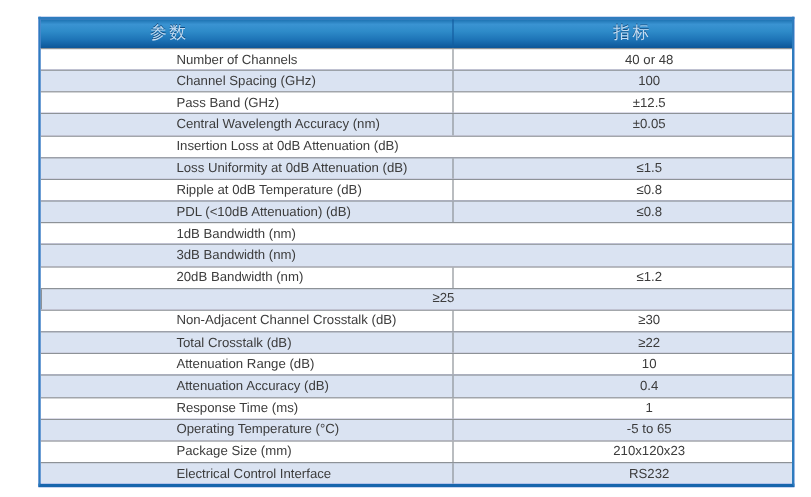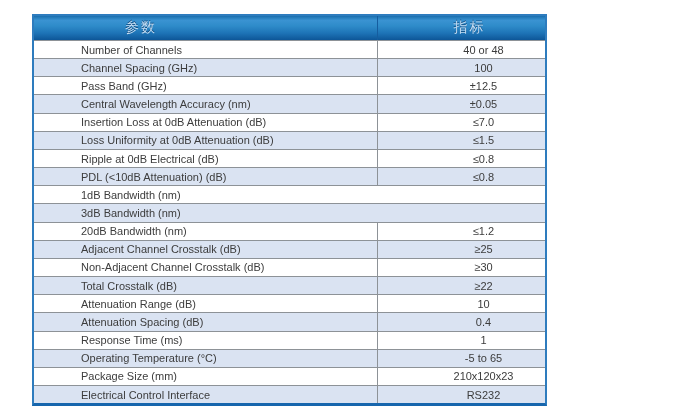--- a/index.html
+++ b/index.html
@@ -14,21 +14,21 @@
   .page {
     position: relative;
     width: 676px;
     height: 414px;
     background: #ffffff;
   }
   .spec-table {
     position: absolute;
     left: 32px;
     top: 14px;
-    width: 515px;
+    width: 630px;
     height: 392px;
     box-sizing: border-box;
     border: 2px solid #2e7cbe;
     border-bottom-width: 3px;
     border-bottom-color: #1766ad;
     display: flex;
     flex-direction: column;
     background: #c4b5fd;
   }
   .thead {
@@ -82,21 +82,21 @@
     display: flex;
     align-items: center;
     box-sizing: border-box;
     font-size: 11px;
     color: #3c3c3c;
     padding-left: 44px;
   }
   .td-param {
     width: 343px;
     flex: 0 0 343px;
-    padding-left: 47px;
+    padding-left: 113px;
   }
   .td-value {
     flex: 1;
     justify-content: center;
     border-left: 1px solid #8d9297;
   }
 </style>
 </head>
 <body>
 
@@ -122,30 +122,29 @@
     <div class="td td-value">±12.5</div>
   </div>
 
   <div class="tr">
     <div class="td td-param">Central Wavelength Accuracy (nm)</div>
     <div class="td td-value">±0.05</div>
   </div>
 
   <div class="tr">
     <div class="td td-param">Insertion Loss at 0dB Attenuation (dB)</div>
-    <div class="td td-value">≤7.0</div>
   </div>
 
   <div class="tr">
     <div class="td td-param">Loss Uniformity at 0dB Attenuation (dB)</div>
     <div class="td td-value">≤1.5</div>
   </div>
 
   <div class="tr">
-    <div class="td td-param">Ripple at 0dB Electrical (dB)</div>
+    <div class="td td-param">Ripple at 0dB Temperature (dB)</div>
     <div class="td td-value">≤0.8</div>
   </div>
 
   <div class="tr">
     <div class="td td-param">PDL (&lt;10dB Attenuation) (dB)</div>
     <div class="td td-value">≤0.8</div>
   </div>
 
   <div class="tr">
     <div class="td td-param">1dB Bandwidth (nm)</div>
@@ -154,41 +153,40 @@
   <div class="tr">
     <div class="td td-param">3dB Bandwidth (nm)</div>
   </div>
 
   <div class="tr">
     <div class="td td-param">20dB Bandwidth (nm)</div>
     <div class="td td-value">≤1.2</div>
   </div>
 
   <div class="tr">
-    <div class="td td-param">Adjacent Channel Crosstalk (dB)</div>
     <div class="td td-value">≥25</div>
   </div>
 
   <div class="tr">
     <div class="td td-param">Non-Adjacent Channel Crosstalk (dB)</div>
     <div class="td td-value">≥30</div>
   </div>
 
   <div class="tr">
     <div class="td td-param">Total Crosstalk (dB)</div>
     <div class="td td-value">≥22</div>
   </div>
 
   <div class="tr">
     <div class="td td-param">Attenuation Range (dB)</div>
     <div class="td td-value">10</div>
   </div>
 
   <div class="tr">
-    <div class="td td-param">Attenuation Spacing (dB)</div>
+    <div class="td td-param">Attenuation Accuracy (dB)</div>
     <div class="td td-value">0.4</div>
   </div>
 
   <div class="tr">
     <div class="td td-param">Response Time (ms)</div>
     <div class="td td-value">1</div>
   </div>
 
   <div class="tr">
     <div class="td td-param">Operating Temperature (°C)</div>

